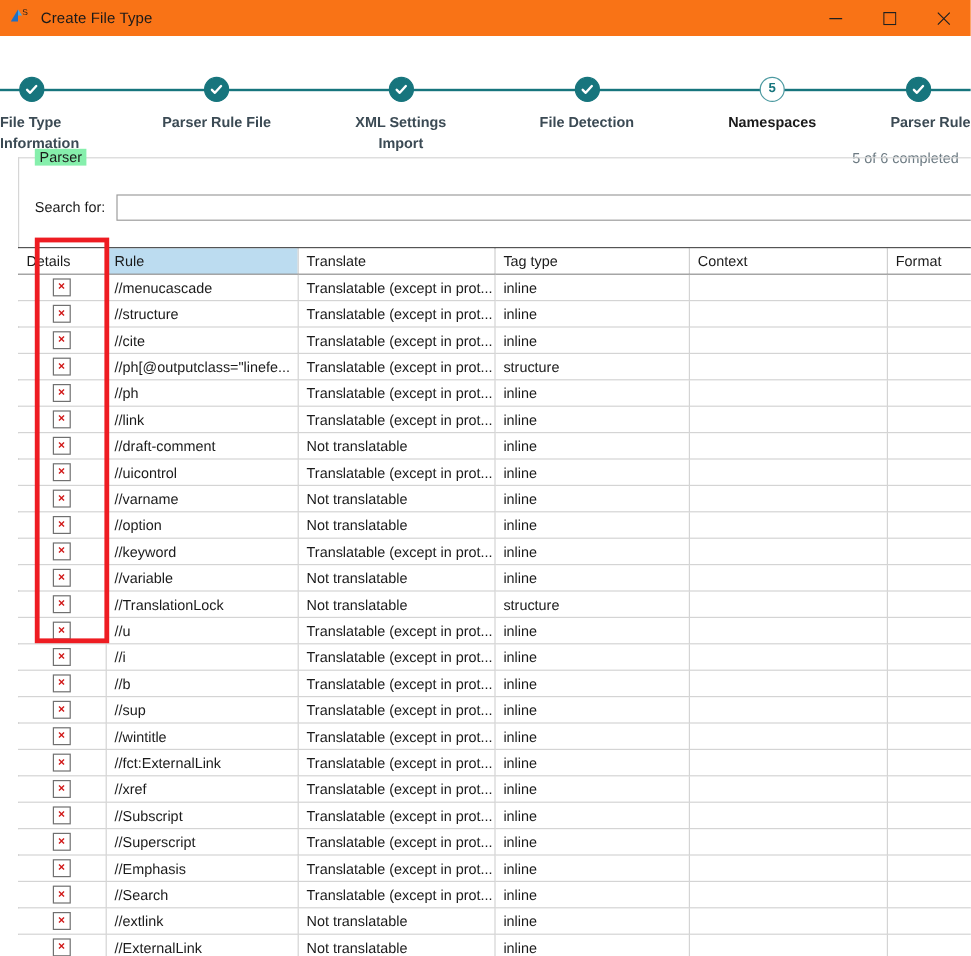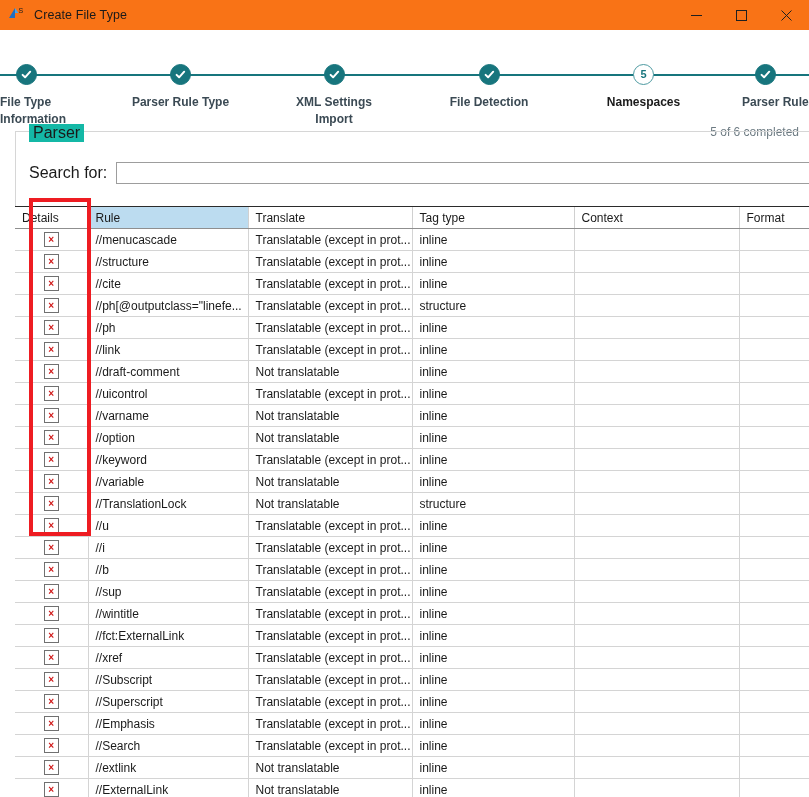--- a/index.html
+++ b/index.html
@@ -127,36 +127,36 @@
     right: -4px;
     bottom: -4px;
     border: 1px solid #d6d6d6;
     border-right: none;
     border-bottom: none;
   }
   .group-legend {
     position: absolute;
     left: 13px;
     top: -8px;
-    background: #14b8a6;
+    background: #86efac;
     padding: 0 4px;
-    font-size: 16px;
+    font-size: 12px;
     color: #1a1a1a;
   }
   .search-row {
     position: absolute;
     left: 13px;
     top: 29px;
     right: 0;
     height: 24px;
     display: flex;
     align-items: center;
   }
   .search-label {
-    font-size: 16px;
+    font-size: 12px;
     color: #1a1a1a;
     margin-right: 9px;
     white-space: nowrap;
   }
   .search-input {
     flex: 1;
     height: 22px;
     border: 1px solid #9d9d9d;
     background: #ffffff;
     font-family: "Liberation Sans", sans-serif;
@@ -291,21 +291,21 @@
   </div>
 
   <div class="step" style="left:130px;width:101px;">
     <div class="step-circle done">
       <span class="step-check">
           <svg width="13" height="13" viewBox="0 0 13 13">
             <path d="M2.6 6.9 L5.1 9.3 L10.2 3.7" stroke="#ffffff" stroke-width="2" fill="none" stroke-linecap="round" stroke-linejoin="round"></path>
           </svg>
         </span>
     </div>
-    <div class="step-label">Parser Rule Type</div>
+    <div class="step-label">Parser Rule File</div>
   </div>
 
   <div class="step" style="left:445px;width:88px;">
     <div class="step-circle done">
       <span class="step-check">
           <svg width="13" height="13" viewBox="0 0 13 13">
             <path d="M2.6 6.9 L5.1 9.3 L10.2 3.7" stroke="#ffffff" stroke-width="2" fill="none" stroke-linecap="round" stroke-linejoin="round"></path>
           </svg>
         </span>
     </div>

